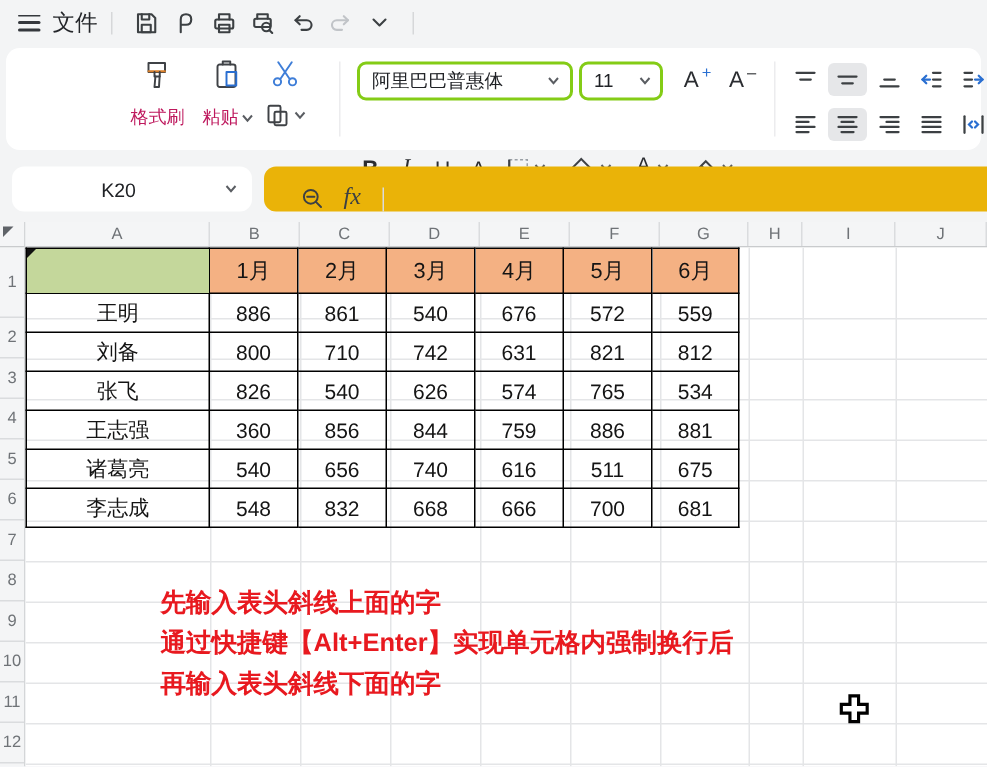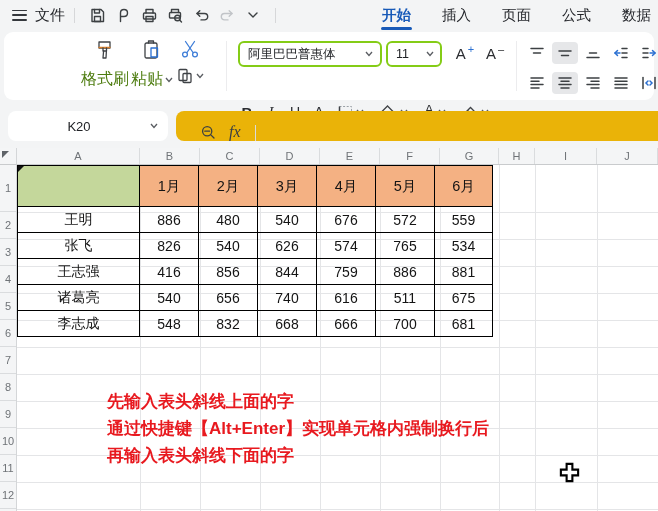--- a/index.html
+++ b/index.html
@@ -18,21 +18,21 @@
   .qicon.disabled svg { stroke:#c1c4c8; }
   .tabs { position:absolute; left:381px; top:0; height:30px; display:flex; gap:29px; align-items:center; }
   .tab { font-size:14.5px; color:#1f2126; position:relative; padding:4px 1px; cursor:default; }
   .tab.active { color:#1759b8; font-weight:bold; }
   .tab.active::after { content:""; position:absolute; left:0; right:0; bottom:-1px; height:3px; border-radius:2px; background:#1759b8; }
 
   
   .ribbon { position:absolute; left:4px; top:32px; width:650px; height:68px; background:#ffffff; border-radius:9px; }
   .rsep { position:absolute; top:9px; width:1px; height:50px; background:#ececee; }
   .bigbtn { position:absolute; top:6px; display:flex; flex-direction:column; align-items:center; gap:3px; }
-  .bigbtn .lbl { font-size:16px; color:#4d7c0f; white-space:nowrap; display:flex; align-items:center; gap:2px; }
+  .bigbtn .lbl { font-size:12px; color:#be185d; white-space:nowrap; display:flex; align-items:center; gap:2px; }
   .icon24 svg { stroke:#3f4246; fill:none; stroke-width:1.3; stroke-linecap:round; stroke-linejoin:round; }
   .chev { width:8px; height:6px; }
   .chev polyline { fill:none; stroke:#5a5d62; stroke-width:1.3; }
   .combo { position:absolute; background:#fff; border:2px solid #84cc16; border-radius:6px; display:flex; align-items:center; font-size:12.5px; color:#202226; }
   .combo .val { flex:1; padding-left:8px; white-space:nowrap; overflow:hidden; }
   .fmtbtn { position:absolute; top:68px; height:24px; display:flex; align-items:center; justify-content:center; gap:2px; color:#2b2d31; }
   .ab { font-size:15px; }
   .expand { position:absolute; font-size:10px; color:#8b8e92; }
   .alnbtn { position:absolute; width:26px; height:22px; border-radius:4px; display:flex; align-items:center; justify-content:center; }
   .alnbtn.sel { background:#e6e7e9; }
@@ -53,21 +53,21 @@
   .colhead { border-right:1px solid #dadcde; font-size:11px; color:#6f7377; display:flex; align-items:center; justify-content:center; }
   .cwA{width:123px}.cwM{width:60px}.cwG{width:59px}.cwH{width:36px}.cwI{width:62px}.cwJ{flex:1}
   .rowheads { position:absolute; left:0; top:165px; width:17px; height:346px; background:#f4f5f6; border-right:1px solid #d4d6d8; }
   .rowhead { border-bottom:1px solid #dadcde; font-size:11px; color:#6f7377; display:flex; align-items:center; justify-content:center; }
   .rh1{height:47px}.rh{height:27px}
   .sheetbg { position:absolute; left:17px; top:165px; width:641px; height:346px; background:#fff; }
 
   
   .dtable { position:absolute; left:17px; top:165px; border-collapse:collapse; table-layout:fixed; }
   .dtable td { border:1px solid #000; text-align:center; vertical-align:middle; font-size:14px; color:#141414; overflow:hidden; }
-  .dtable tr.hrow { height:41px; }
+  .dtable tr.hrow { height:30px; }
   .dtable tr.drow { height:26px; }
   td.green { background:#c4d79b; position:relative; }
   td.orange { background:#f4b183; font-size:14.5px; }
   .a1flag { position:absolute; left:0; top:0; width:0; height:0; border-top:6px solid #111; border-right:6px solid transparent; }
 
   .annotation { position:absolute; left:107px; top:388px; font-size:17px; font-weight:bold; color:#e8191f; line-height:27px; white-space:nowrap; }
 
   .cursor { position:absolute; left:558px; top:461px; }
 </style>
 </head>
@@ -123,27 +123,20 @@
           <path d="M10.2 3.8 L13 6.5 L10.2 9.2"></path>
         </svg>
     </div>
     <div class="qicon">
       <svg width="12" height="8" viewBox="0 0 12 8">
           <polyline points="2,2 6,6 10,2" fill="none"></polyline>
         </svg>
     </div>
     <div class="vsep"></div>
 
-    <div class="tabs">
-      <div class="tab active">开始</div>
-      <div class="tab">插入</div>
-      <div class="tab">页面</div>
-      <div class="tab">公式</div>
-      <div class="tab">数据</div>
-    </div>
   </div>
 
   <div class="ribbon">
 
     <div class="bigbtn" style="left:72px; width:58px;">
       <span class="icon24">
         <svg width="24" height="24" viewBox="0 0 24 24">
             <path d="M6 4 h11 v6 h-11 z"></path>
             <path d="M6 9.5 h11" stroke="#d97f2a"></path>
             <path d="M10 10 v3 h3.5 v-3"></path>
@@ -429,38 +422,47 @@
       <td class="orange">1月</td>
       <td class="orange">2月</td>
       <td class="orange">3月</td>
       <td class="orange">4月</td>
       <td class="orange">5月</td>
       <td class="orange">6月</td>
     </tr>
     <tr class="drow">
       <td>王明</td>
       <td>886</td>
-      <td>480</td>
+      <td>861</td>
       <td>540</td>
       <td>676</td>
       <td>572</td>
       <td>559</td>
+    </tr>
+    <tr class="drow">
+      <td>刘备</td>
+      <td>800</td>
+      <td>710</td>
+      <td>742</td>
+      <td>631</td>
+      <td>821</td>
+      <td>812</td>
     </tr>
     <tr class="drow">
       <td>张飞</td>
       <td>826</td>
       <td>540</td>
       <td>626</td>
       <td>574</td>
       <td>765</td>
       <td>534</td>
     </tr>
     <tr class="drow">
       <td>王志强</td>
-      <td>416</td>
+      <td>360</td>
       <td>856</td>
       <td>844</td>
       <td>759</td>
       <td>886</td>
       <td>881</td>
     </tr>
     <tr class="drow">
       <td>诸葛亮</td>
       <td>540</td>
       <td>656</td>

